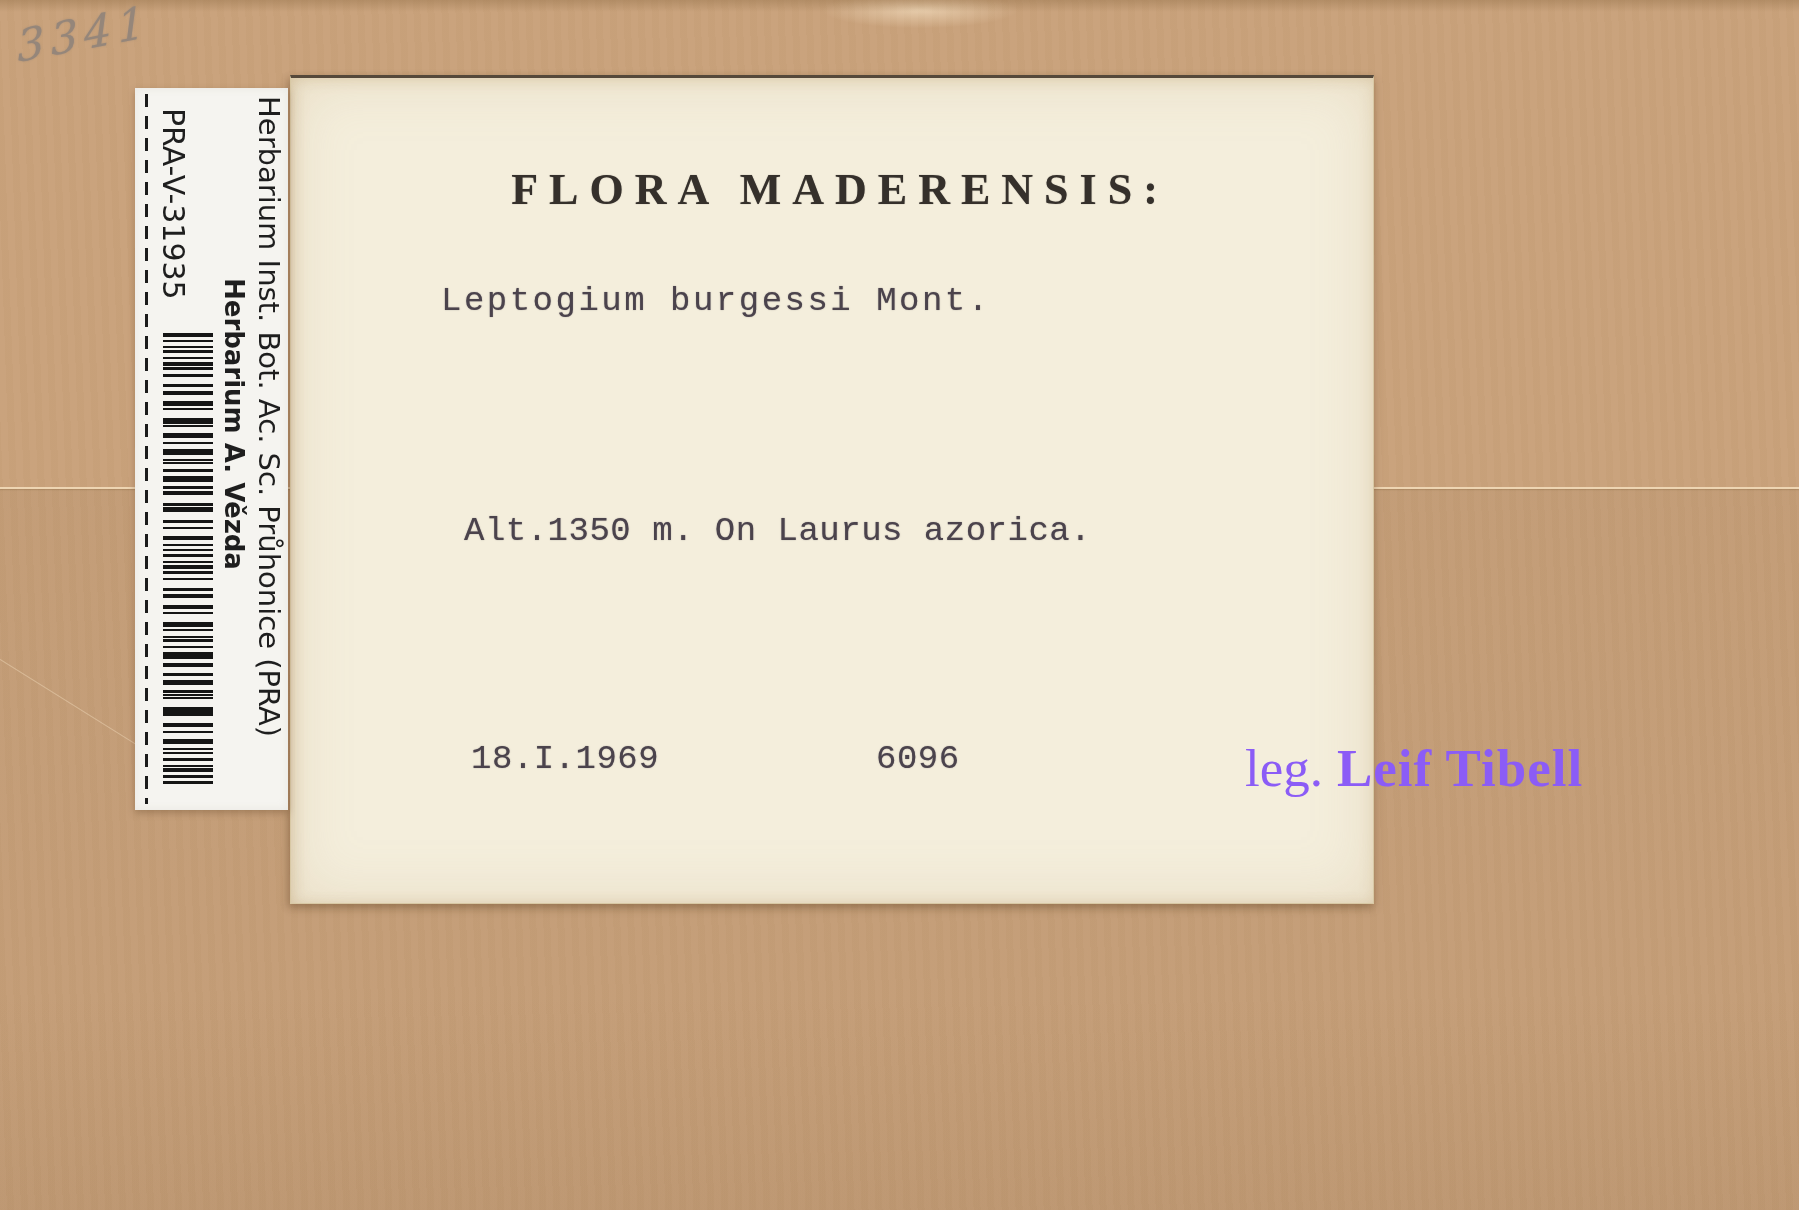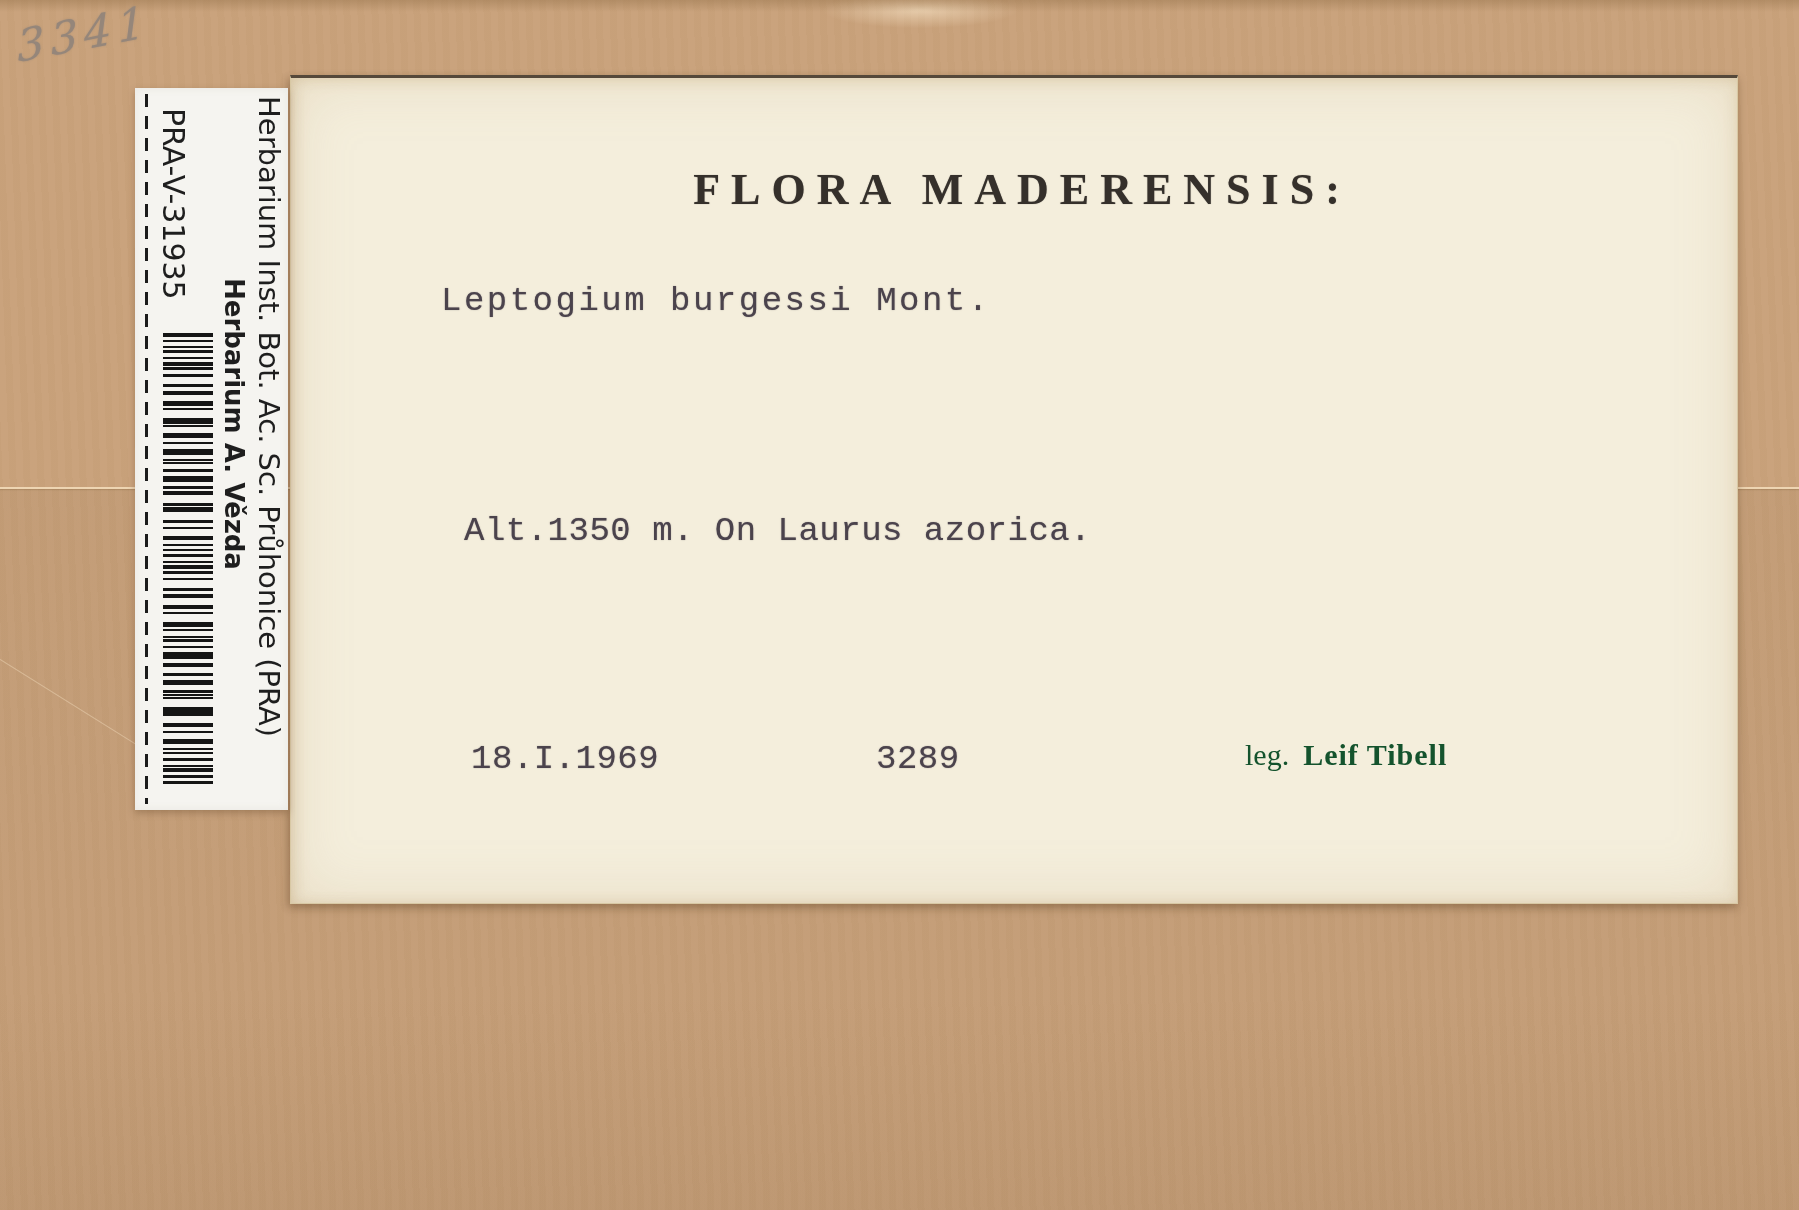--- a/index.html
+++ b/index.html
@@ -33,21 +33,21 @@
   .handwritten{
     position:absolute;left:16px;top:8px;
     font-family:"DejaVu Serif",serif;font-style:italic;
     font-size:44px;color:#95867a;letter-spacing:6px;
     transform:rotate(-11deg) skewX(-8deg);
     text-shadow:0 0 2px rgba(149,134,122,0.65);
     z-index:1;
   }
   
   .main-label{
-    position:absolute;left:290px;top:75px;width:1448px;height:829px;
+    position:absolute;left:290px;top:75px;width:1084px;height:829px;
     background:#f4eedc;
     border:1px solid #d8c8a4;
     border-top:3px solid #55483a;
     box-sizing:border-box;
     box-shadow:
       inset 0 0 60px rgba(196,168,120,0.26),
       inset 0 2px 14px rgba(196,168,120,0.30),
       inset 8px 0 18px -8px rgba(180,150,105,0.30),
       0 4px 9px rgba(96,66,36,0.30),
       -3px 3px 7px rgba(96,66,36,0.20);
@@ -67,21 +67,21 @@
     font-size:34px;color:#4b434c;letter-spacing:0.5px;
     text-shadow:0 0 1.2px rgba(75,67,76,0.55);
   }
   .species{top:204px;left:150px;letter-spacing:2.5px;}
   .loc1{top:360px;left:173px;}
   .loc2{top:434px;left:173px;}
   .date{top:662px;left:180px;}
   .number{top:662px;left:585px;}
   .collector{
     position:absolute;top:660px;left:954px;white-space:nowrap;
-    font-family:"Liberation Serif",serif;font-size:30px;color:#14532d;
+    font-family:"Liberation Serif",serif;font-size:53px;color:#8b5cf6;
   }
   .collector .prefix{font-weight:400;margin-right:14px;}
   .collector .name{font-weight:700;letter-spacing:1px;}
   
   .sticker{
     position:absolute;left:135px;top:88px;width:153px;height:722px;
     background:#f5f4f0;
     box-shadow:0 3px 7px rgba(96,66,36,0.35), inset 0 0 10px rgba(160,150,130,0.12);
     z-index:3;
   }
@@ -123,21 +123,21 @@
   <div class="crease-h"></div>
   <div class="crease-diag"></div>
 
   <div class="handwritten">3341</div>
 
   <div class="main-label">
     <div class="label-title">FLORA MADERENSIS:</div>
     <div class="tw species">Leptogium burgessi Mont.</div>
     <div class="tw loc2">Alt.1350 m. On Laurus azorica.</div>
     <div class="tw date">18.I.1969</div>
-    <div class="tw number">3289</div>
+    <div class="tw number">6096</div>
     <div class="collector">
       <span class="prefix">leg.</span><span class="name">Leif Tibell</span>
     </div>
   </div>
 
   <div class="sticker">
     <div class="dash-line"></div>
     <div class="rot sticker-institution">Herbarium Inst. Bot. Ac. Sc. Průhonice (PRA)</div>
     <div class="rot sticker-owner">Herbarium A. Vězda</div>
     <div class="rot sticker-accession">PRA-V-31935</div>

